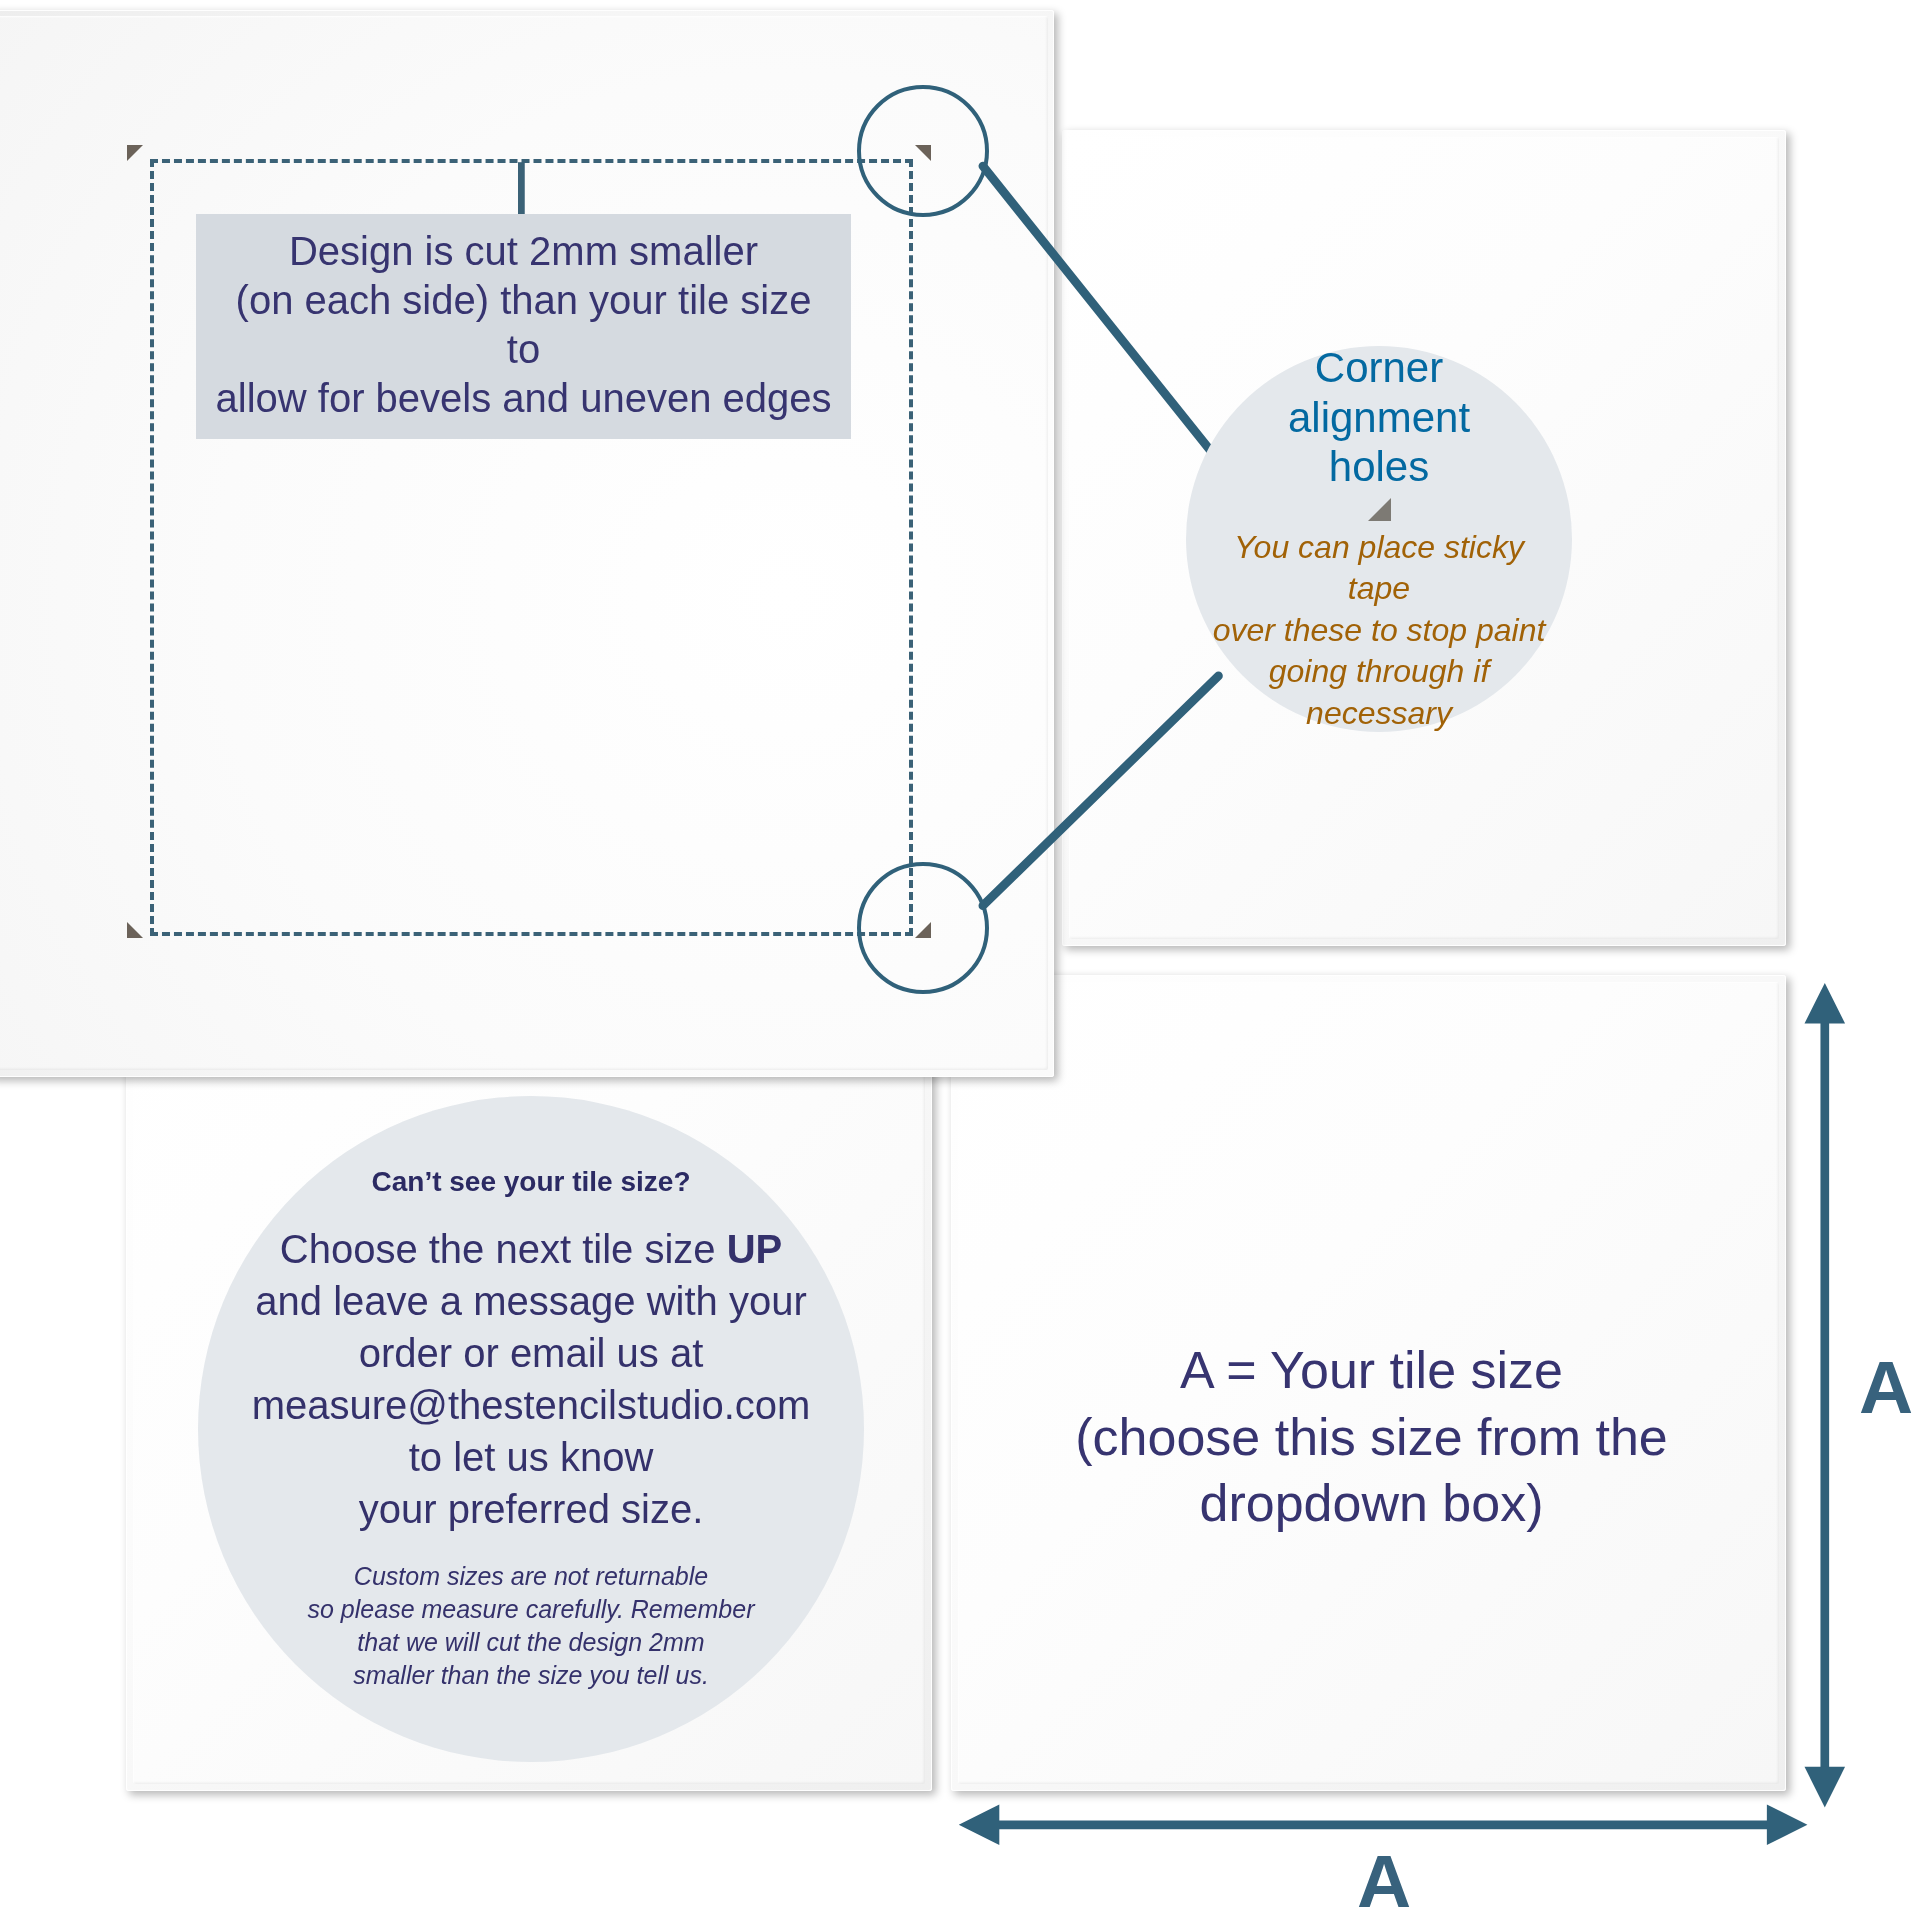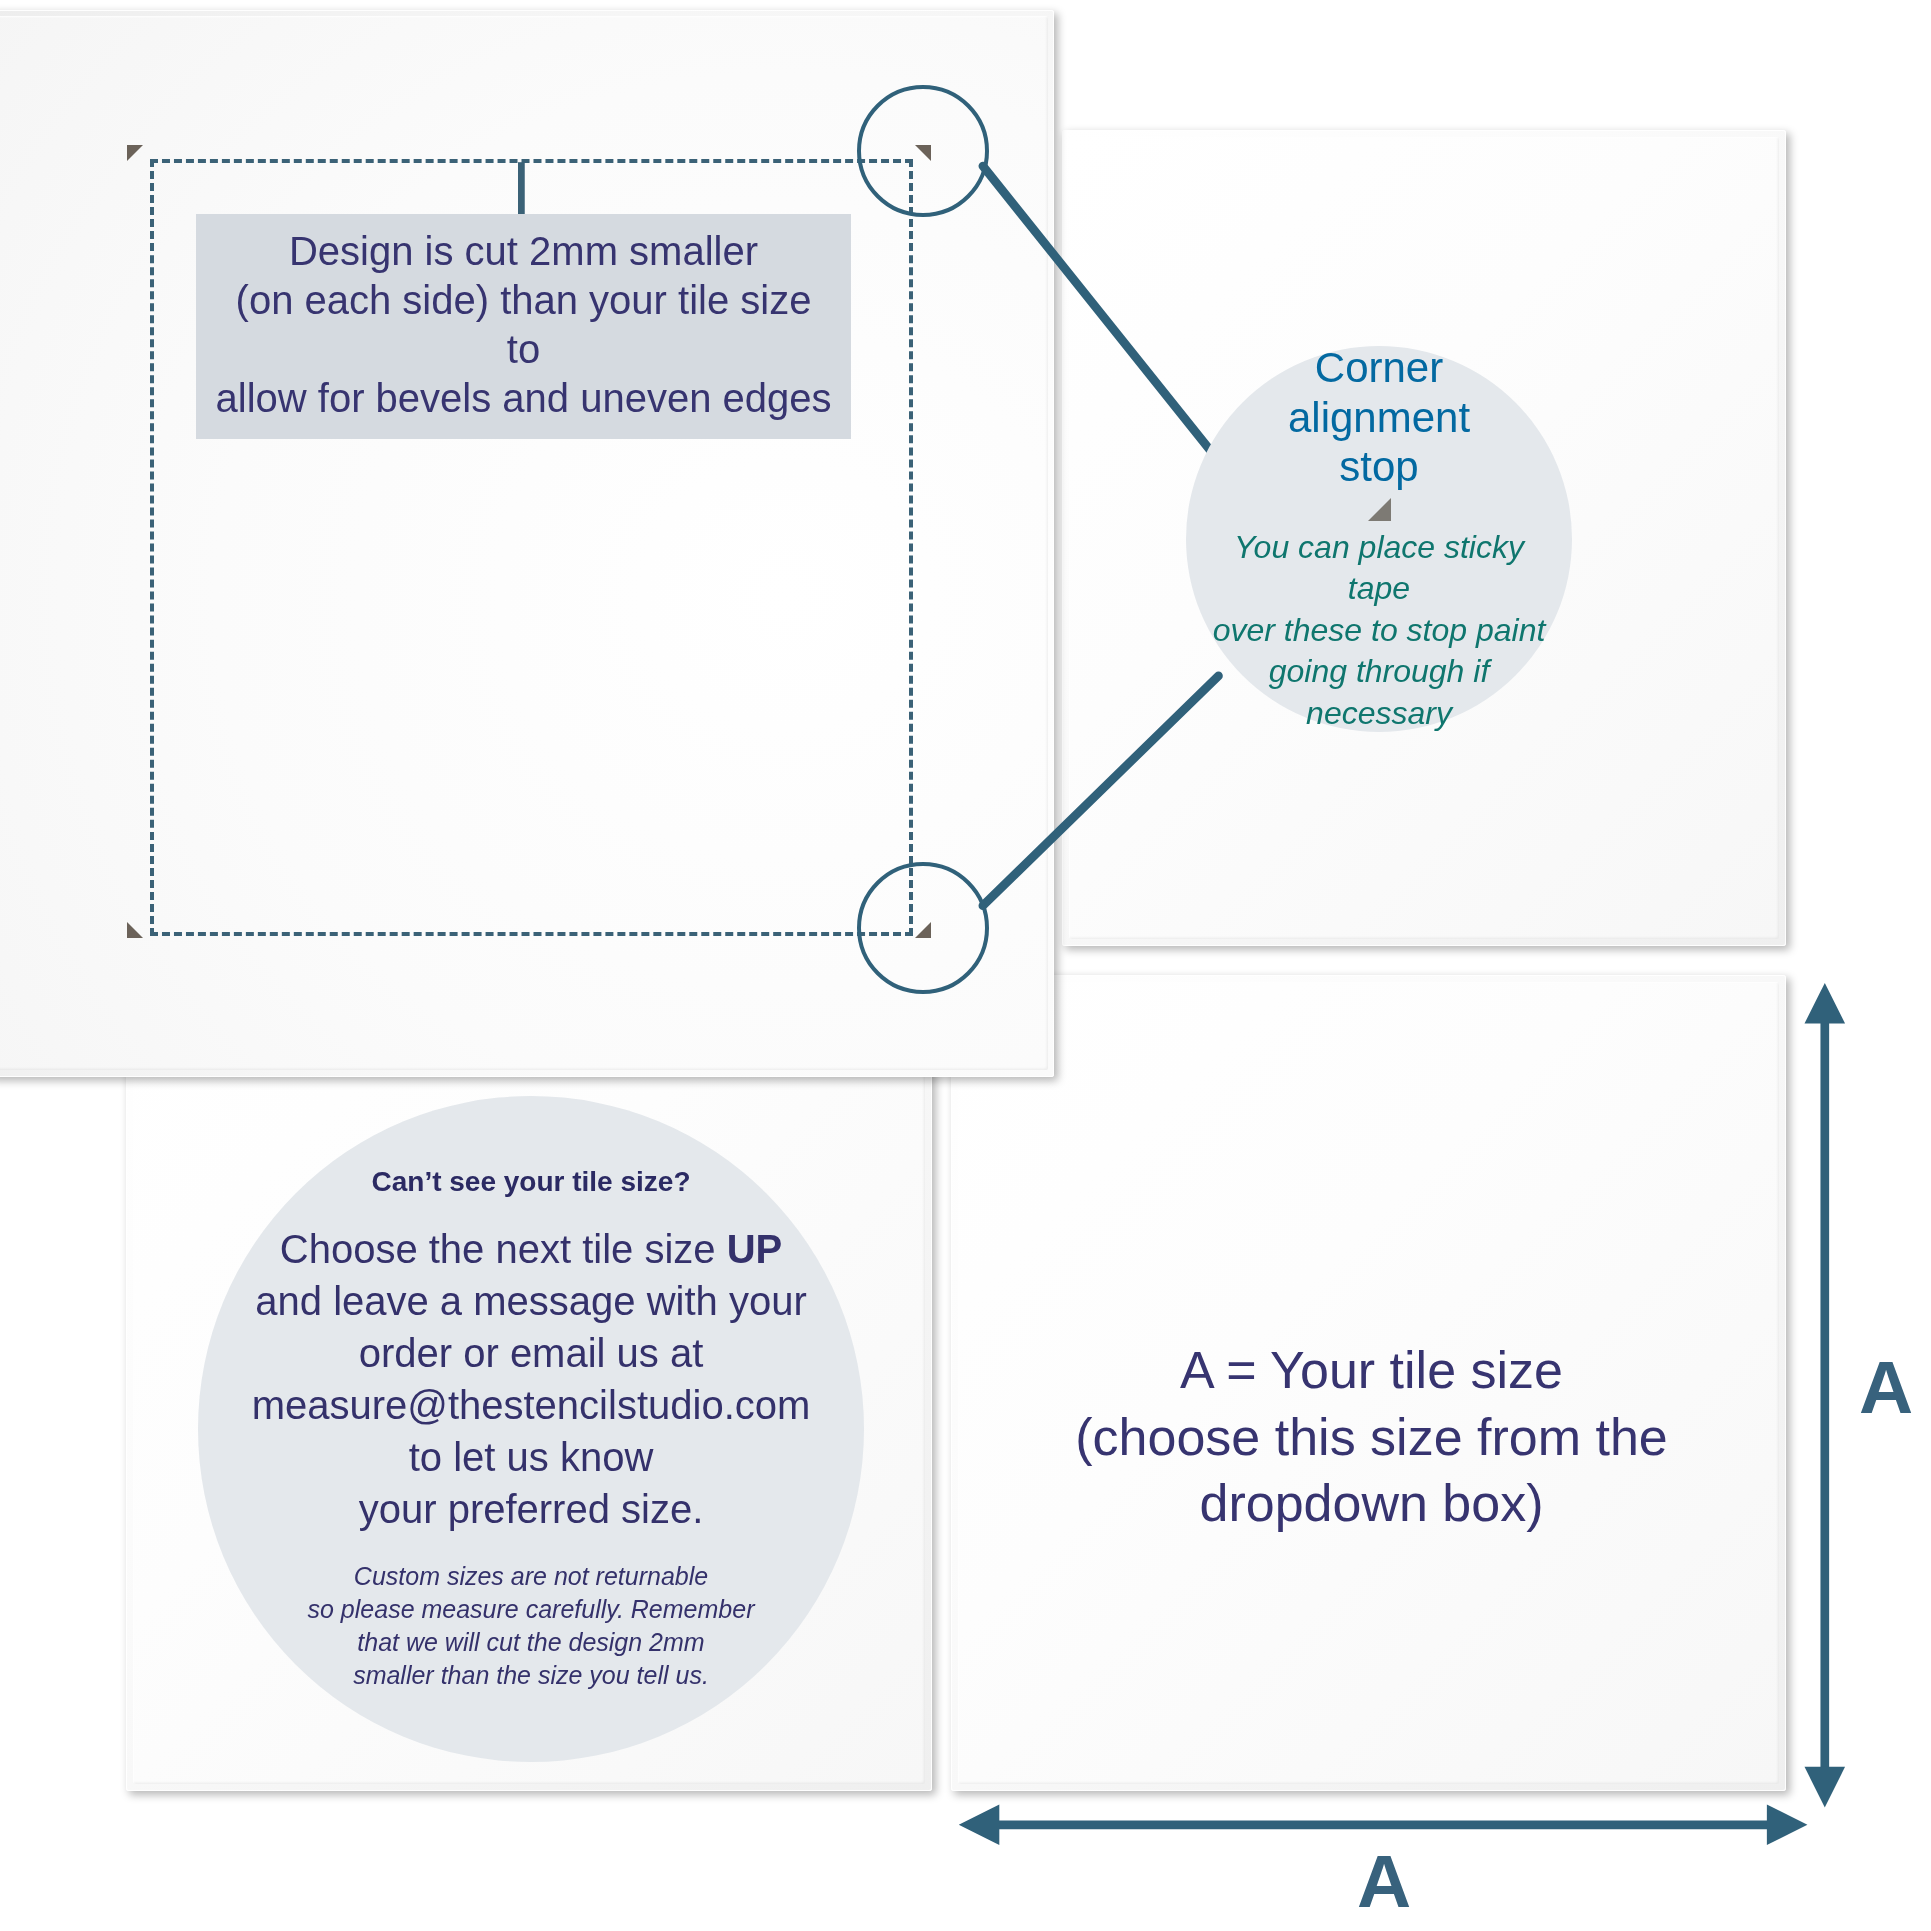--- a/index.html
+++ b/index.html
@@ -79,21 +79,21 @@
     position:absolute;text-align:center;color:#373470;
     font-size:52px;line-height:1.28;
   }
   .dim-letter{
     position:absolute;color:#38627d;font-weight:bold;font-size:75px;line-height:1;
   }
 
   .bub-title{font-size:42px;line-height:1.18;color:#0369a1;}
   .bub-title-bold{font-weight:bold;font-size:28px;color:#2b2a63;}
   .bub-body{font-size:40px;line-height:1.3;color:#34316b;}
-  .bub-italic{font-style:italic;font-size:32px;line-height:1.3;color:#0f766e;}
+  .bub-italic{font-style:italic;font-size:32px;line-height:1.3;color:#a16207;}
   .bub-italic-sm{font-style:italic;font-size:25px;line-height:1.32;color:#34316b;}
   .bub-inner{padding:0 13.5px;box-sizing:border-box;width:100%;}
   .spacer-md{height:25px;}
 
   .hole-glyph{
     display:inline-block;width:0;height:0;
     border-bottom:23px solid #7d7a74;border-left:23px solid transparent;
     margin:5.8px 0 1.9px 0;
   }
 </style>
@@ -152,21 +152,21 @@
   <div class="note-box" style="left:196px;top:214px;width:655px;">
     <div>Design is cut 2mm smaller</div>
     <div>(on each side) than your tile size to</div>
     <div>allow for bevels and uneven edges</div>
   </div>
 
   <div class="bubble" style="left:1186px;top:346px;width:386px;height:386px;">
     <div class="bub-inner">
       <div class="bub-title">Corner</div>
       <div class="bub-title">alignment</div>
-      <div class="bub-title">stop</div>
+      <div class="bub-title">holes</div>
       <div><span class="hole-glyph"></span></div>
       <div class="bub-italic">You can place sticky tape</div>
       <div class="bub-italic">over these to stop paint</div>
       <div class="bub-italic">going through if</div>
       <div class="bub-italic">necessary</div>
     </div>
   </div>
 
   <div class="bubble" style="left:198px;top:1096px;width:666px;height:666px;">
     <div class="bub-inner">

